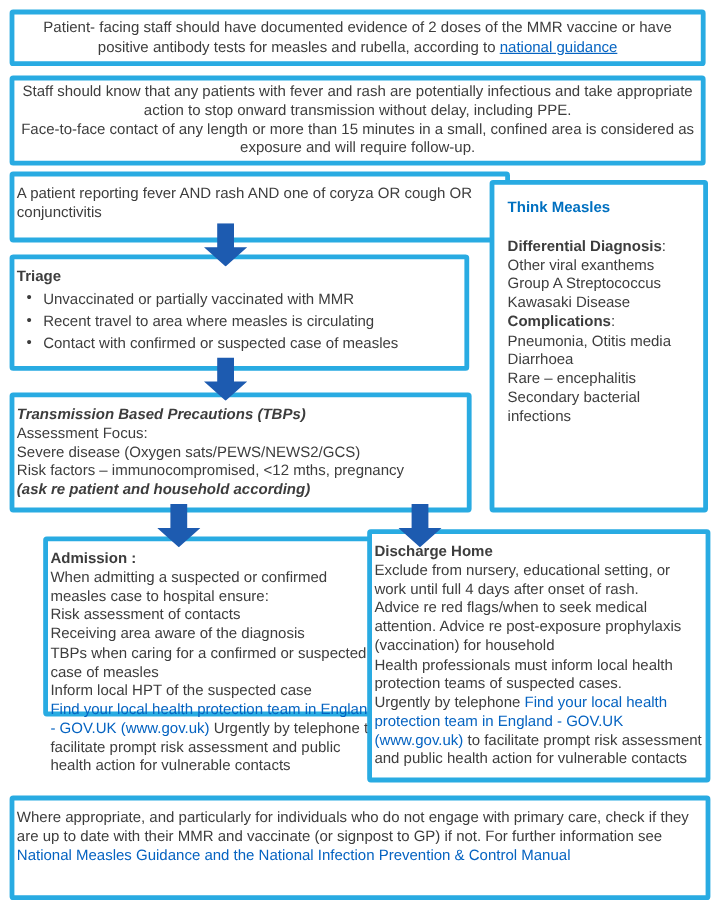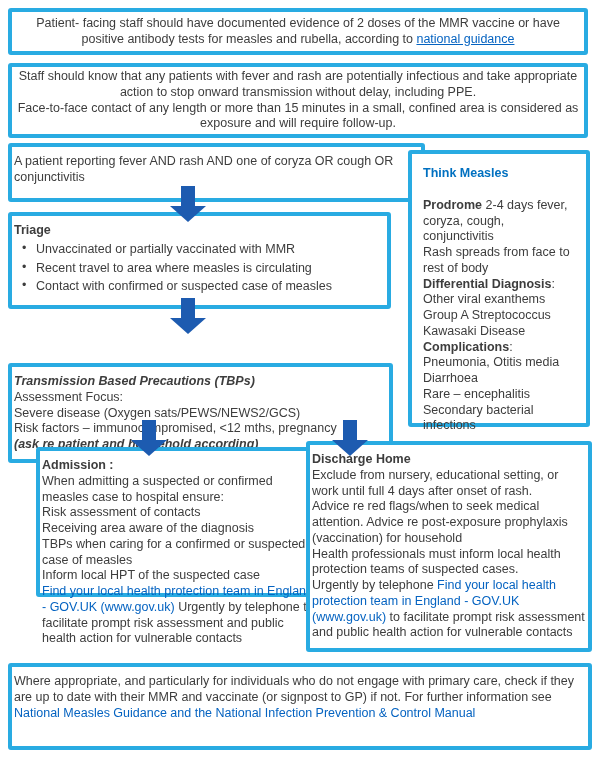--- a/index.html
+++ b/index.html
@@ -47,22 +47,20 @@
     <div class="pre">Staff should know that any patients with fever and rash are potentially infectious and take appropriate action to stop onward transmission without delay, including PPE.
 Face-to-face contact of any length or more than 15 minutes in a small, confined area is considered as exposure and will require follow-up.</div>
   </div>
 
   <div class="box" style="left:8px;top:143px;width:417px;height:59px;">
     <div>A patient reporting fever AND rash  AND one of coryza OR cough OR conjunctivitis</div>
   </div>
 
   <div class="box think" style="left:408px;top:150px;width:182px;height:277px;padding:8px 11px;">
     <div class="panel-title">Think Measles</div>
-    <p class="pre"><b>Prodrome</b><span> 2-4 days fever, coryza, cough, conjunctivitis
-Rash spreads from face to rest of body</span></p>
     <p class="pre"><b>Differential Diagnosis</b><span>:
 Other viral exanthems
 Group A Streptococcus
 Kawasaki Disease</span></p>
     <p class="pre"><b>Complications</b><span>:
 Pneumonia, Otitis media
 Diarrhoea
 Rare – encephalitis
 Secondary bacterial infections</span></p>
   </div>
@@ -81,21 +79,21 @@
       <li>Contact with confirmed or suspected case of measles</li>
     </ul>
   </div>
 
   <div class="arrow" style="left:170px;top:298px;">
     <svg viewBox="0 0 36 36">
       <path d="M11 0 H25 V20 H36 L18 36 L0 20 H11 Z" fill="var(--arrow)"></path>
     </svg>
   </div>
 
-  <div class="box" style="left:8px;top:327px;width:385px;height:100px;margin-top:36px;">
+  <div class="box" style="left:8px;top:327px;width:385px;height:100px;">
     <div class="bi">Transmission Based Precautions (TBPs)</div>
     <div>Assessment Focus:</div>
     <div>Severe disease (Oxygen sats/PEWS/NEWS2/GCS)</div>
     <div>Risk factors – immunocompromised, &lt;12 mths, pregnancy</div>
     <div class="bi">(ask re patient and household according)</div>
   </div>
 
   <div class="arrow" style="left:131px;top:420px;">
     <svg viewBox="0 0 36 36">
       <path d="M11 0 H25 V20 H36 L18 36 L0 20 H11 Z" fill="var(--arrow)"></path>

